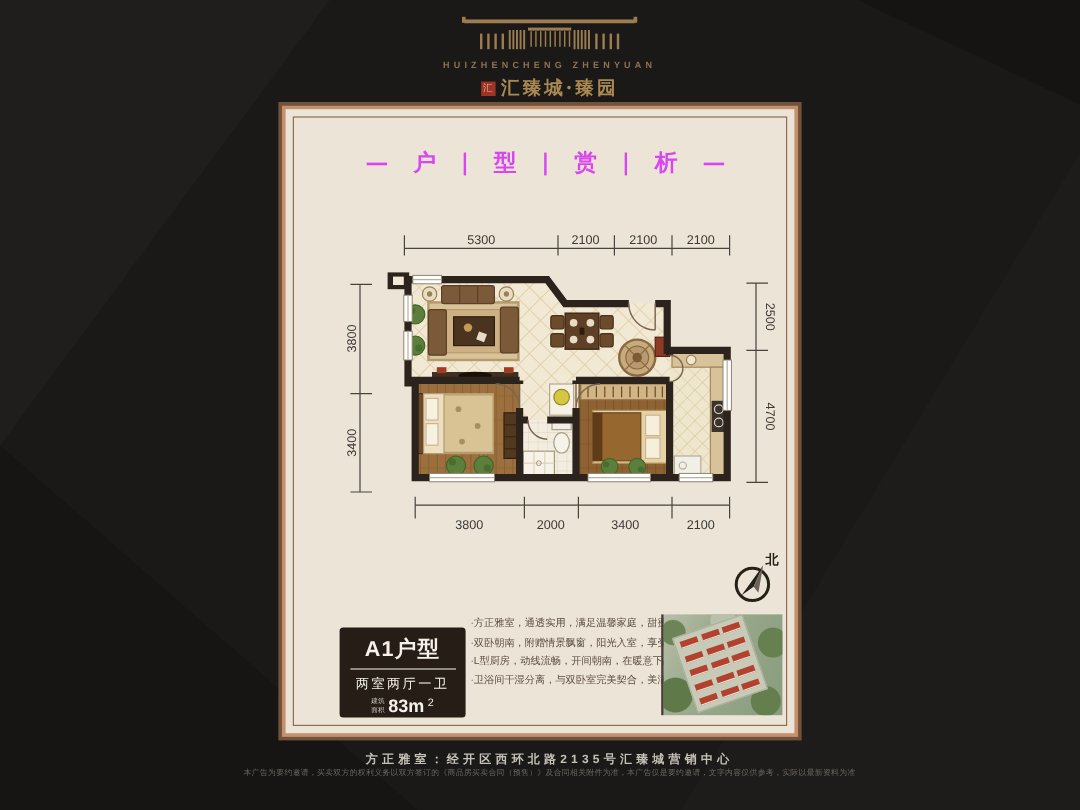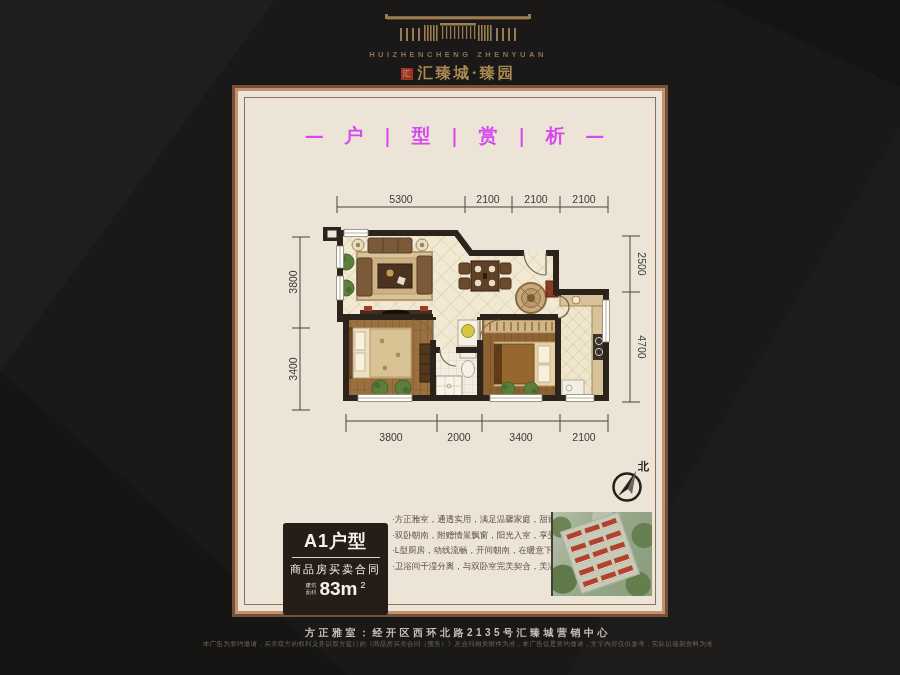--- a/index.html
+++ b/index.html
@@ -20,28 +20,28 @@
   .brand-cn{font-size:15.5px;letter-spacing:2.5px;color:#ab8a52;font-weight:bold;font-family:"DejaVu Serif",serif;}
 
   
   .card{position:absolute;left:235px;top:88px;width:430px;height:526px;box-sizing:border-box;
         background:#ece4d6;border:3px solid #c4916f;outline:3px solid #74523a;}
   .card::before{content:"";position:absolute;inset:6px;border:1px solid #8f6e52;pointer-events:none;}
   .page-title{position:absolute;left:0;right:0;top:123px;text-align:center;font-size:19px;font-weight:bold;
               letter-spacing:7px;color:#d946ef;font-family:"DejaVu Serif",serif;}
 
   
-  .unitbox{position:absolute;left:283px;top:523px;width:105px;height:92px;background:#251d16;border-radius:3px;
+  .unitbox{position:absolute;left:283px;top:523px;width:105px;height:75px;background:#251d16;border-radius:3px;
            color:#f4f1ea;display:flex;flex-direction:column;align-items:center;}
   .unit-name{margin-top:6px;font-size:18px;font-weight:bold;letter-spacing:1px;}
   .unit-div{width:88px;height:1px;background:#d8d4cc;margin:4px 0 4px 0;}
   .unit-layout{font-size:11px;letter-spacing:2px;}
   .unit-area{display:flex;align-items:flex-end;gap:3px;margin-top:2px;}
   .area-lbl{display:flex;flex-direction:column;font-size:5.5px;line-height:6.5px;color:#cfcac2;margin-bottom:3px;}
-  .area-val{font-size:19px;font-weight:bold;line-height:19px;}
+  .area-val{font-size:15px;font-weight:bold;line-height:19px;}
   .area-sup{font-size:9px;line-height:9px;margin-bottom:8px;}
 
   
   .features{position:absolute;left:392px;top:512px;width:158px;color:#5b4d42;font-size:8.5px;line-height:15.7px;}
   .feat{white-space:nowrap;}
   .feat.cont{padding-left:7px;}
 
   
   .thumb{position:absolute;left:551px;top:512px;width:99px;height:84px;overflow:hidden;border-left:2px solid #453f37;
      background:
@@ -314,21 +314,21 @@
       <circle cx="627" cy="487" r="13.5" fill="none" stroke="#242118" stroke-width="2.5"></circle>
       <polygon points="636,471 618,496 628,489" fill="#242118"></polygon>
       <polygon points="636,471 628,489 632,494" fill="#6b655c"></polygon>
       <text x="638" y="470" font-size="11" font-weight="bold" fill="#242118">北</text>
     </g>
   </svg>
 
   <div class="unitbox">
     <div class="unit-name">A1户型</div>
     <div class="unit-div"></div>
-    <div class="unit-layout">商品房买卖合同</div>
+    <div class="unit-layout">两室两厅一卫</div>
     <div class="unit-area">
       <span class="area-lbl">
         <span>建筑</span>
         <span>面积</span>
       </span>
       <span class="area-val">83m</span>
       <span class="area-sup">2</span>
     </div>
   </div>
 

